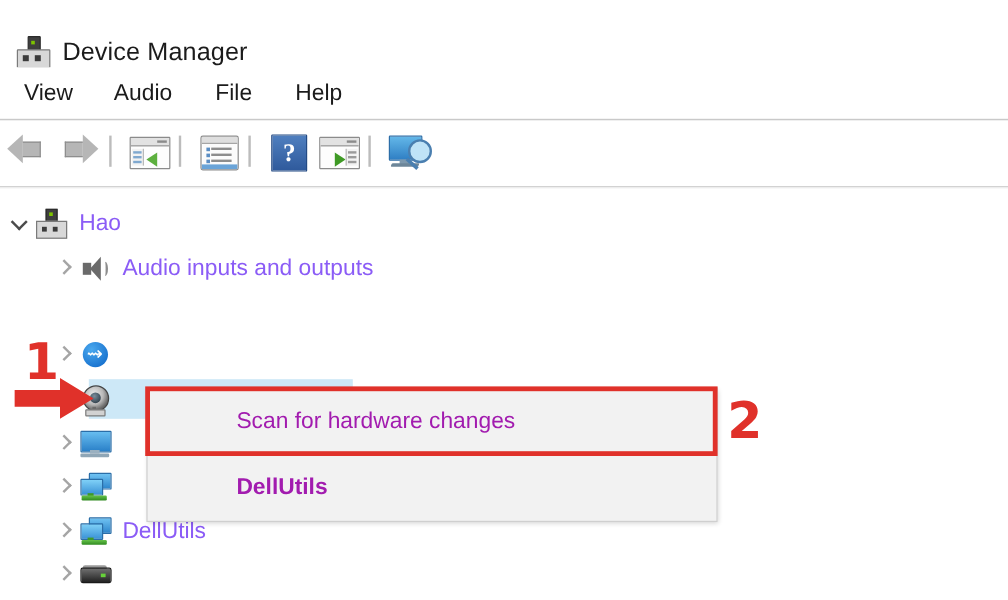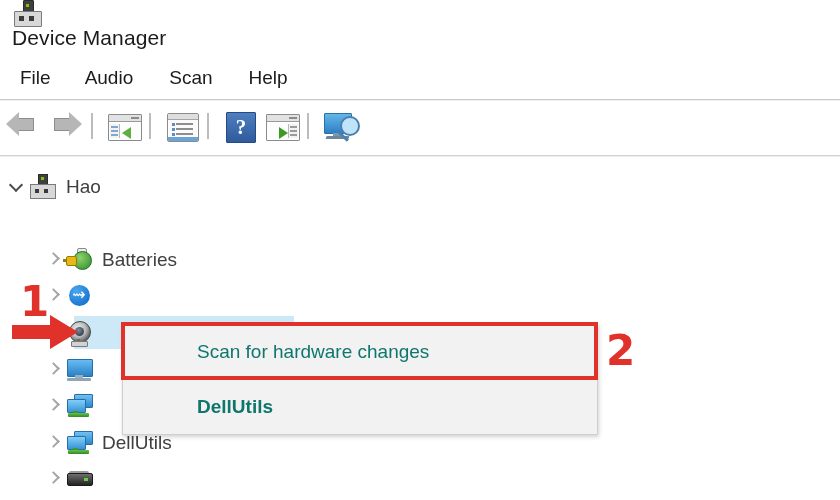--- a/index.html
+++ b/index.html
@@ -16,22 +16,21 @@
     -webkit-font-smoothing: antialiased;
   }
 
   
   #titlebar {
     position: absolute;
     left: 0; top: 0;
     width: 840px; height: 56px;
     background: #ffffff;
     display: flex;
-    align-items: flex-start;
-    flex-direction: column;
+    align-items: flex-end;
   }
   #app-icon {
     margin-left: 14px;
     width: 26px; height: 26px;
     position: relative;
     flex: none;
   }
   #app-icon .chip {
     position: absolute;
     left: 9px; top: 0px;
@@ -349,21 +348,21 @@
   .tree-icon {
     width: 26px; height: 26px;
     position: relative;
     flex: none;
     margin-left: 4px;
     z-index: 2;
   }
   .tree-label {
     margin-left: 10px;
     font-size: 19px;
-    color: #404040;
+    color: #8b5cf6;
     z-index: 2;
     position: relative;
   }
 
   
   .ico-computer .chip {
     position: absolute; left: 8px; top: 0px;
     width: 8px; height: 11px;
     background: #3f3f3f; border: 1px solid #2b2b2b;
   }
@@ -543,21 +542,21 @@
     border: 1px solid #cfcfcf;
     box-shadow: 1px 2px 4px rgba(0,0,0,0.18);
     z-index: 20;
   }
   .ctx-item {
     height: 55px;
     display: flex;
     align-items: center;
     padding-left: 74px;
     font-size: 19px;
-    color: #0f766e;
+    color: #a21caf;
     cursor: default;
     box-sizing: border-box;
   }
   .ctx-item.bold { font-weight: bold; }
 
   #ctx-highlight {
     position: absolute;
     left: 121px; top: 322px;
     width: 477px; height: 58px;
     border: 4px solid #e0312a;
@@ -594,23 +593,23 @@
     <div class="chip"></div>
     <div class="base">
         <span class="pin p1"></span>
         <span class="pin p2"></span>
       </div>
   </div>
   <div id="app-title">Device Manager</div>
 </div>
 
 <div id="menubar">
-  <div class="menu-item" id="menu-file">File</div>
+  <div class="menu-item" id="menu-file">View</div>
   <div class="menu-item" id="menu-action">Audio</div>
-  <div class="menu-item" id="menu-view">Scan</div>
+  <div class="menu-item" id="menu-view">File</div>
   <div class="menu-item" id="menu-help">Help</div>
 </div>
 <div id="menubar-rule"></div>
 
 <div id="toolbar">
 
   <div class="tb-btn" id="nav-back-btn">
     <div class="nav-arrow" id="nav-back">
       <div class="head"></div>
         <div class="shaft"></div>
@@ -693,30 +692,30 @@
     <div class="tree-icon ico-computer">
       <div class="chip"></div>
       <div class="base">
           <span class="pin p1"></span>
           <span class="pin p2"></span>
         </div>
     </div>
     <div class="tree-label">Hao</div>
   </div>
 
-
-  <div class="tree-row" style="top:81px; padding-left:44px;">
+  <div class="tree-row" style="top:45px; padding-left:44px;">
     <div class="chevron right"></div>
-    <div class="tree-icon ico-battery">
-      <div class="cap"></div>
-        <div class="body"></div>
-        <div class="plug"></div>
-    </div>
-    <div class="tree-label">Batteries</div>
-  </div>
+    <div class="tree-icon ico-speaker">
+      <div class="box"></div>
+        <div class="cone"></div>
+        <div class="wave w1"></div>
+    </div>
+    <div class="tree-label">Audio inputs and outputs</div>
+  </div>
+
 
   <div class="tree-row" style="top:117px; padding-left:44px;">
     <div class="chevron right"></div>
     <div class="tree-icon ico-bluetooth">
       <div class="disc"></div>
         <div class="glyph">⇝</div>
     </div>
   </div>
 
   <div class="tree-row selected" style="top:154px; padding-left:44px;">

